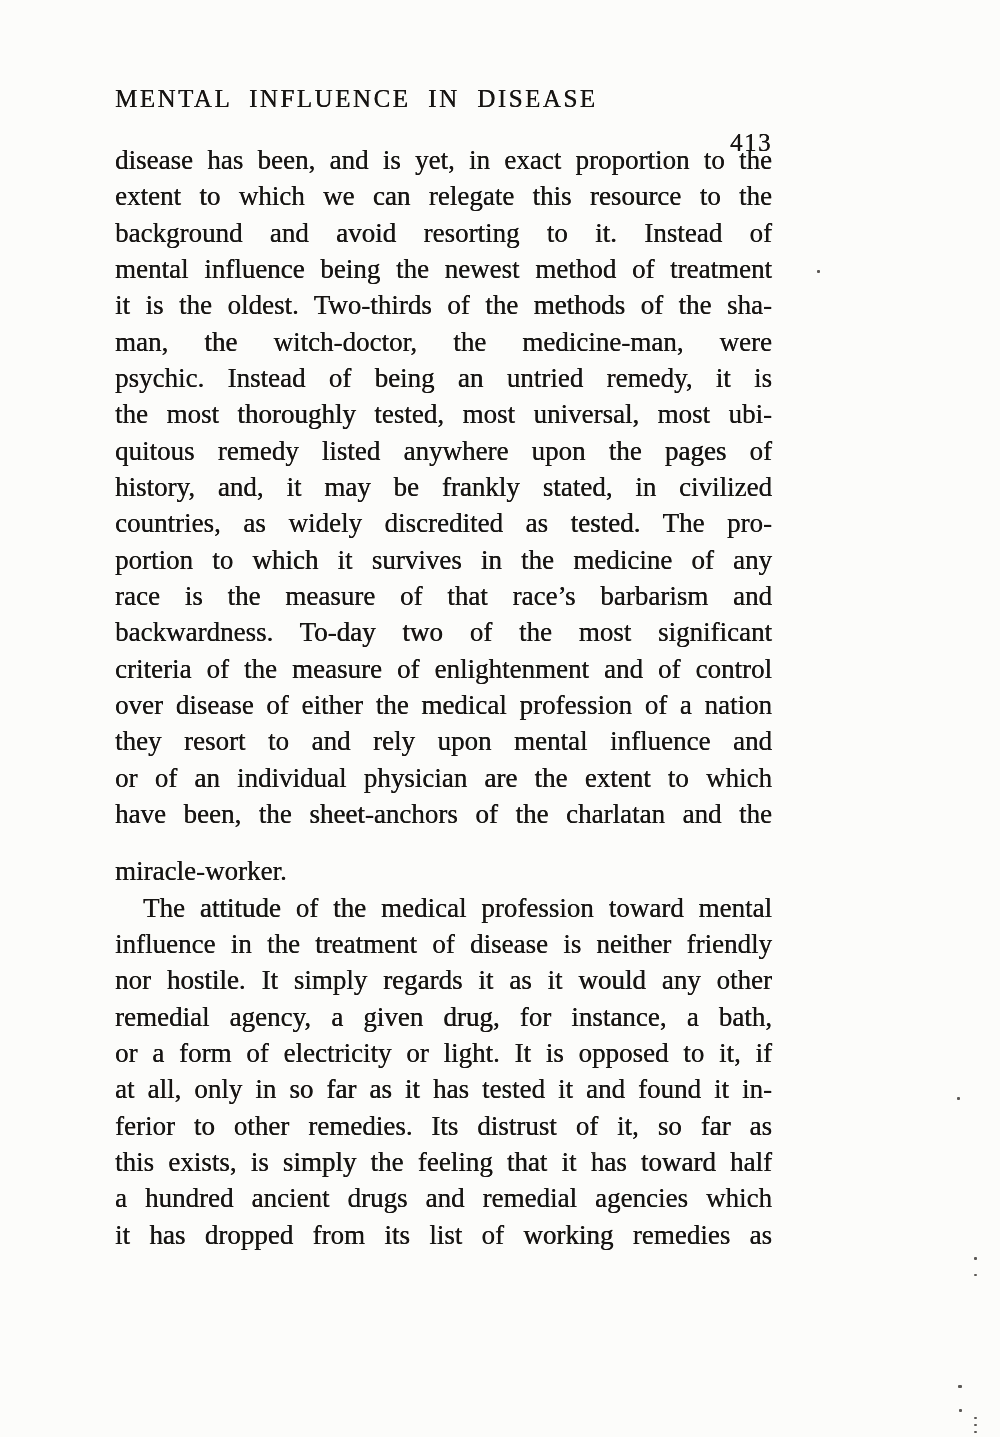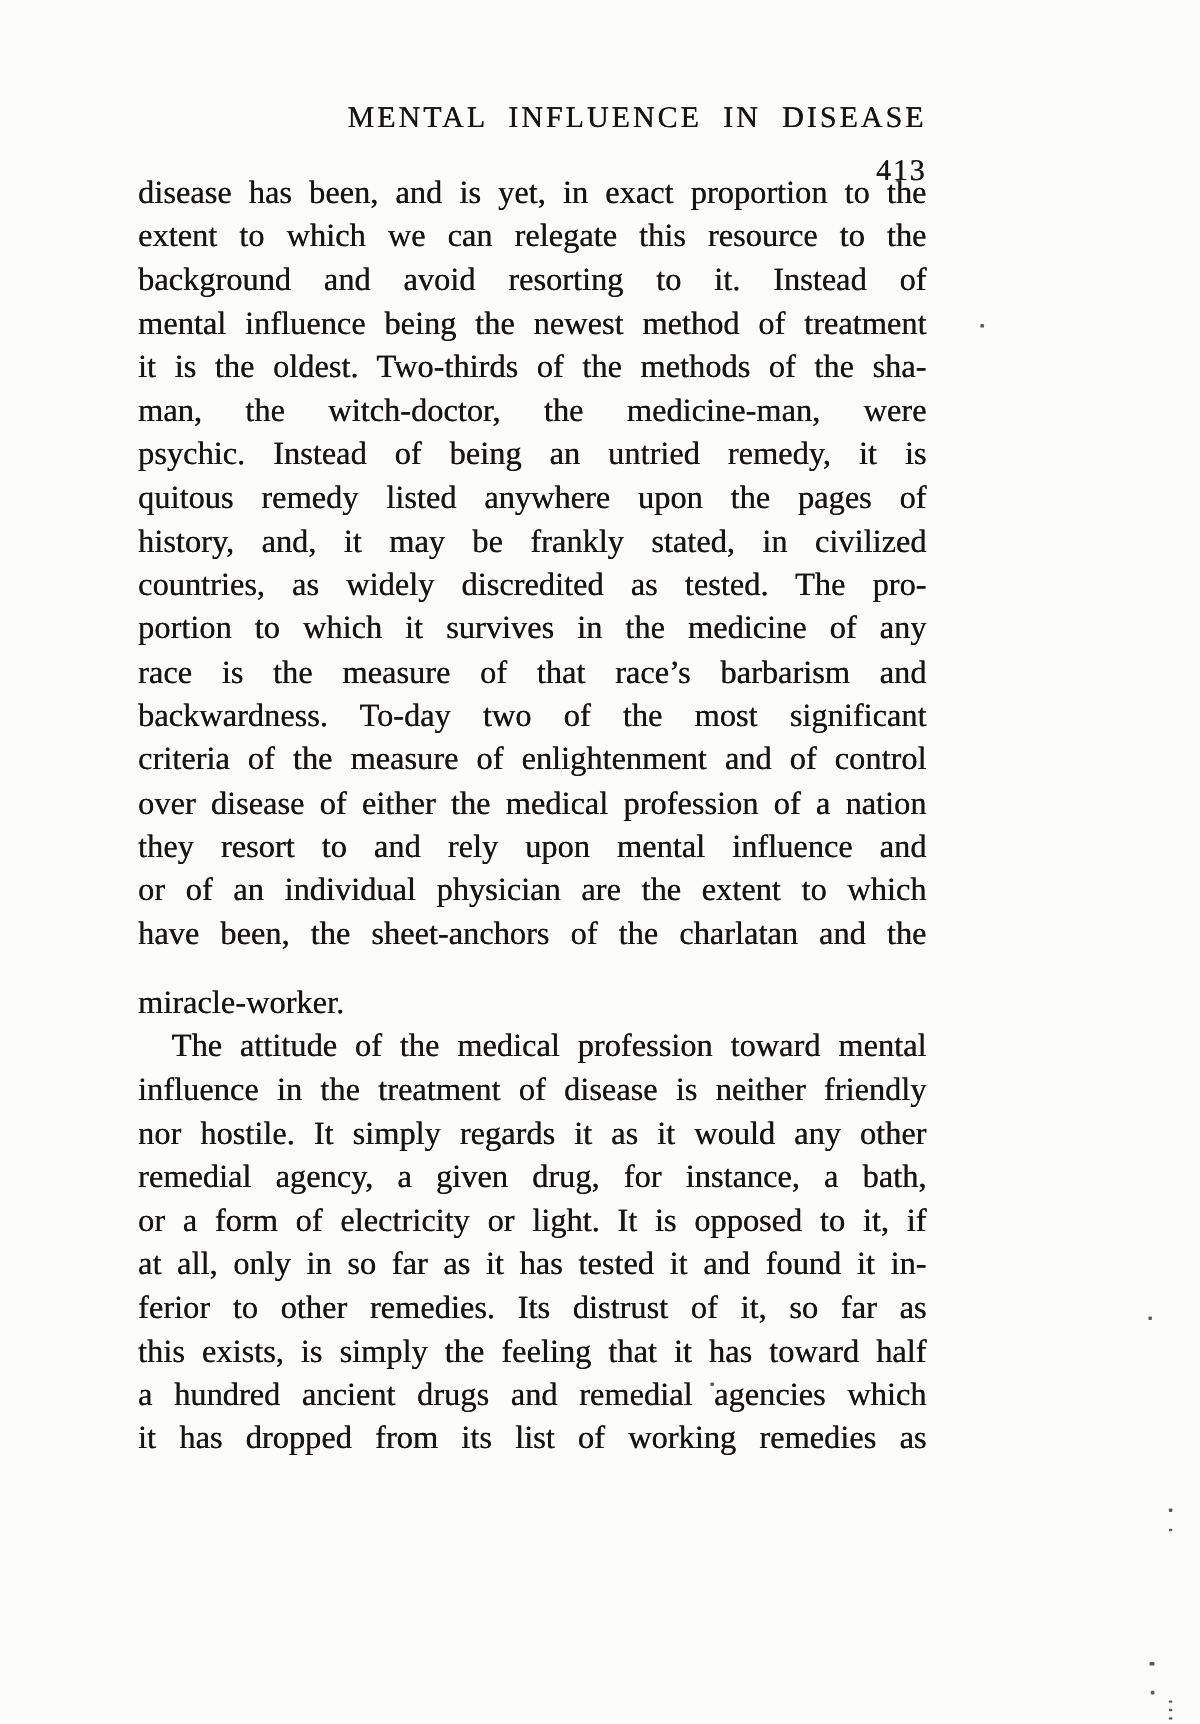--- a/index.html
+++ b/index.html
@@ -15,21 +15,21 @@
     color: var(--ink, #171513);
     overflow: hidden;
     
     text-shadow: 0.3px 0 0 currentColor;
   }
   .header {
     position: absolute;
     left: 115px; top: 84px;
     width: 657px; height: 30px;
     line-height: 30px;
-    text-align: right;
+    text-align: left;
     font-size: 25px;
     letter-spacing: 2.5px;
     word-spacing: 9px;
   }
   .pagenum {
     position: absolute;
     right: 0; top: 0;
     letter-spacing: 1.5px;
     word-spacing: normal;
     margin-top: 44px;
@@ -75,20 +75,21 @@
   </div>
   <div class="body">
       <div class="paragraph">
         <div class="line">disease has been, and is yet, in exact proportion to the</div>
         <div class="line">extent to which we can relegate this resource to the</div>
         <div class="line">background and avoid resorting to it. Instead of</div>
         <div class="line">mental influence being the newest method of treatment</div>
         <div class="line">it is the oldest. Two-thirds of the methods of the sha-</div>
         <div class="line">man, the witch-doctor, the medicine-man, were</div>
         <div class="line">psychic. Instead of being an untried remedy, it is</div>
+        <div class="line">the most thoroughly tested, most universal, most ubi-</div>
         <div class="line">quitous remedy listed anywhere upon the pages of</div>
         <div class="line">history, and, it may be frankly stated, in civilized</div>
         <div class="line">countries, as widely discredited as tested. The pro-</div>
         <div class="line">portion to which it survives in the medicine of any</div>
         <div class="line">race is the measure of that race’s barbarism and</div>
         <div class="line">backwardness. To-day two of the most significant</div>
         <div class="line">criteria of the measure of enlightenment and of control</div>
         <div class="line">over disease of either the medical profession of a nation</div>
         <div class="line">they resort to and rely upon mental influence and</div>
         <div class="line">or of an individual physician are the extent to which</div>

